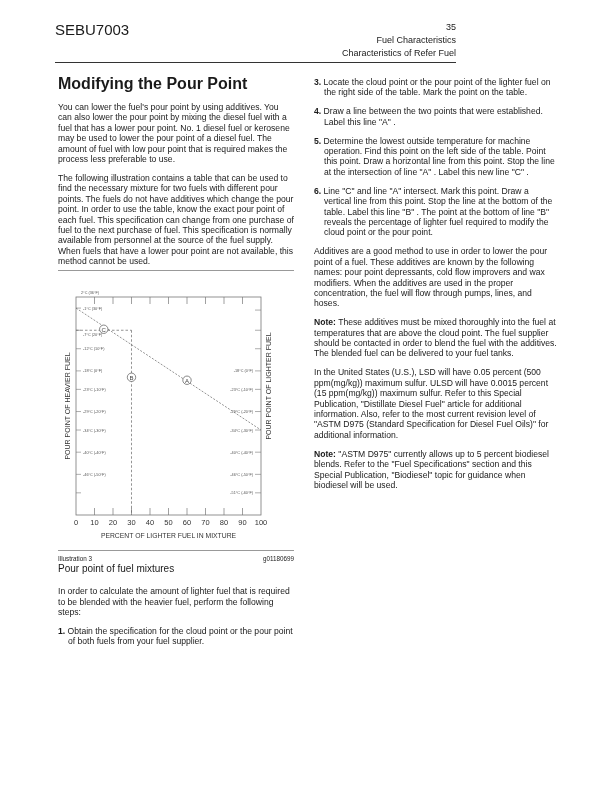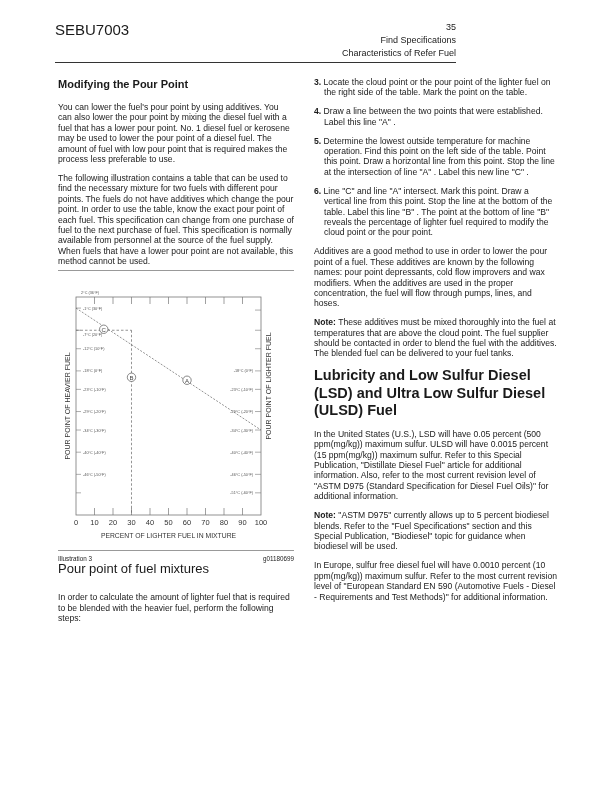--- a/index.html
+++ b/index.html
@@ -7,40 +7,40 @@
          font-family: "Liberation Sans", sans-serif; color: #1a1a1a; }
   .hdr-left { position: absolute; left: 55px; top: 21px; font-size: 15px; }
   .hdr-right { position: absolute; right: 157px; top: 21px; font-size: 9px; text-align: right; line-height: 13px; }
   .hdr-right div { white-space: nowrap; }
   .hdr-rule { position: absolute; left: 55px; width: 401px; top: 62px; height: 1px; background: #333; }
   .hdr-right { right: 156px; }
 
   .col { position: absolute; top: 77px; width: 236px; font-size: 8.6px; line-height: 10.4px; }
   .col.left { left: 58px; }
   .col.right { left: 314px; width: 244px; }
-  h2.sec { font-size: 11px; font-weight: bold; margin: 0 0 11px 0; line-height: 14px; }
+  h2.sec { font-size: 16px; font-weight: bold; margin: 0 0 11px 0; line-height: 14px; }
   h2.big { font-size: 14.5px; font-weight: bold; margin: 6px 0 9px 0; line-height: 17.5px; }
   p { margin: 0 0 8.5px 0; }
   .step { padding-left: 10px; text-indent: -10px; margin: 0 0 8.5px 0; }
   .step b { font-weight: bold; }
   .note b { font-weight: bold; text-align: right; }
   .rule-gray { height: 1.5px; background: #999; margin: 3px 0 0 0; }
   .figure { position: relative; width: 236px; height: 265px; margin-top: 14px; }
   .fig-rule { height: 1px; background: #999; margin-top: 0; }
   .caption-row { display: flex; justify-content: space-between; font-size: 6.3px; margin-top: 3px; line-height: 9px; }
-  .caption-title { font-size: 13px; margin: 0 0 18px 0; line-height: 11px; }
+  .caption-title { font-size: 10px; margin: 0 0 12px 0; line-height: 11px; }
   svg text { font-family: "Liberation Sans", sans-serif; }
 </style>
 </head>
 <body>
 
 <div class="hdr-left">SEBU7003</div>
 <div class="hdr-right">
   <div>35</div>
-  <div>Find Specifications</div>
+  <div>Fuel Characteristics</div>
   <div>Characteristics of Refer Fuel</div>
 </div>
 <div class="hdr-rule"></div>
 
 <div class="col left">
   <h2 class="sec">Modifying the Pour Point</h2>
   <p>You can lower the fuel's pour point by using additives. You can also lower the pour point by mixing the diesel fuel with a fuel that has a lower pour point. No. 1 diesel fuel or kerosene may be used to lower the pour point of a diesel fuel. The amount of fuel with low pour point that is required makes the process less preferable to use.</p>
   <p style="margin-bottom:0">The following illustration contains a table that can be used to find the necessary mixture for two fuels with different pour points. The fuels do not have additives which change the pour point. In order to use the table, know the exact pour point of each fuel. This specification can change from one purchase of fuel to the next purchase of fuel. This specification is normally available from personnel at the source of the fuel supply. When fuels that have a lower pour point are not available, this method cannot be used.</p>
   <div class="rule-gray"></div>
 
@@ -135,26 +135,25 @@
         </g>
     </svg>
   </div>
   <div class="fig-rule"></div>
   <div class="caption-row">
     <span>Illustration 3</span>
     <span>g01180699</span>
   </div>
   <div class="caption-title">Pour point of fuel mixtures</div>
   <p>In order to calculate the amount of lighter fuel that is required to be blended with the heavier fuel, perform the following steps:</p>
+  <div class="step"><b>1.</b> <span>Obtain the specification for the cloud point or the pour point of both fuels from your fuel supplier.</span></div>
 </div>
 
 <div class="col right">
   <div class="step"><b>3.</b> <span>Locate the cloud point or the pour point of the lighter fuel on the right side of the table. Mark the point on the table.</span></div>
   <div class="step"><b>4.</b> <span>Draw a line between the two points that were established. Label this line  "A" .</span></div>
   <div class="step"><b>5.</b> <span>Determine the lowest outside temperature for machine operation. Find this point on the left side of the table. Point this point. Draw a horizontal line from this point. Stop the line at the intersection of line  "A" . Label this new line  "C" .</span></div>
   <div class="step"><b>6.</b> <span>Line  "C"  and line  "A"  intersect. Mark this point. Draw a vertical line from this point. Stop the line at the bottom of the table. Label this line  "B" . The point at the bottom of line  "B"  reveals the percentage of lighter fuel required to modify the cloud point or the pour point.</span></div>
   <p>Additives are a good method to use in order to lower the pour point of a fuel. These additives are known by the following names: pour point depressants, cold flow improvers and wax modifiers. When the additives are used in the proper concentration, the fuel will flow through pumps, lines, and hoses.</p>
   <p class="note"><b>Note:</b><span> These additives must be mixed thoroughly into the fuel at temperatures that are above the cloud point. The fuel supplier should be contacted in order to blend the fuel with the additives. The blended fuel can be delivered to your fuel tanks.</span></p>
-  <h2 class="big">Lubricity and Low Sulfur Diesel (LSD) and Ultra Low Sulfur Diesel (ULSD) Fuel</h2>
   <p>In the United States (U.S.), LSD will have 0.05 percent (500 ppm(mg/kg)) maximum sulfur. ULSD will have 0.0015 percent (15 ppm(mg/kg)) maximum sulfur. Refer to this Special Publication, "Distillate Diesel Fuel" article for additional information. Also, refer to the most current revision level of  "ASTM D975 (Standard Specification for Diesel Fuel Oils)" for additional information.</p>
   <p class="note"><b>Note:</b><span>  "ASTM D975" currently allows up to 5 percent biodiesel blends. Refer to the "Fuel Specifications" section and this Special Publication, "Biodiesel" topic for guidance when biodiesel will be used.</span></p>
-  <p>In Europe, sulfur free diesel fuel will have 0.0010 percent (10 ppm(mg/kg)) maximum sulfur. Refer to the most current revision level of  "European Standard EN 590 (Automotive Fuels - Diesel - Requirements and Test Methods)" for additional information.</p>
 </div>
 
 </body></html>

